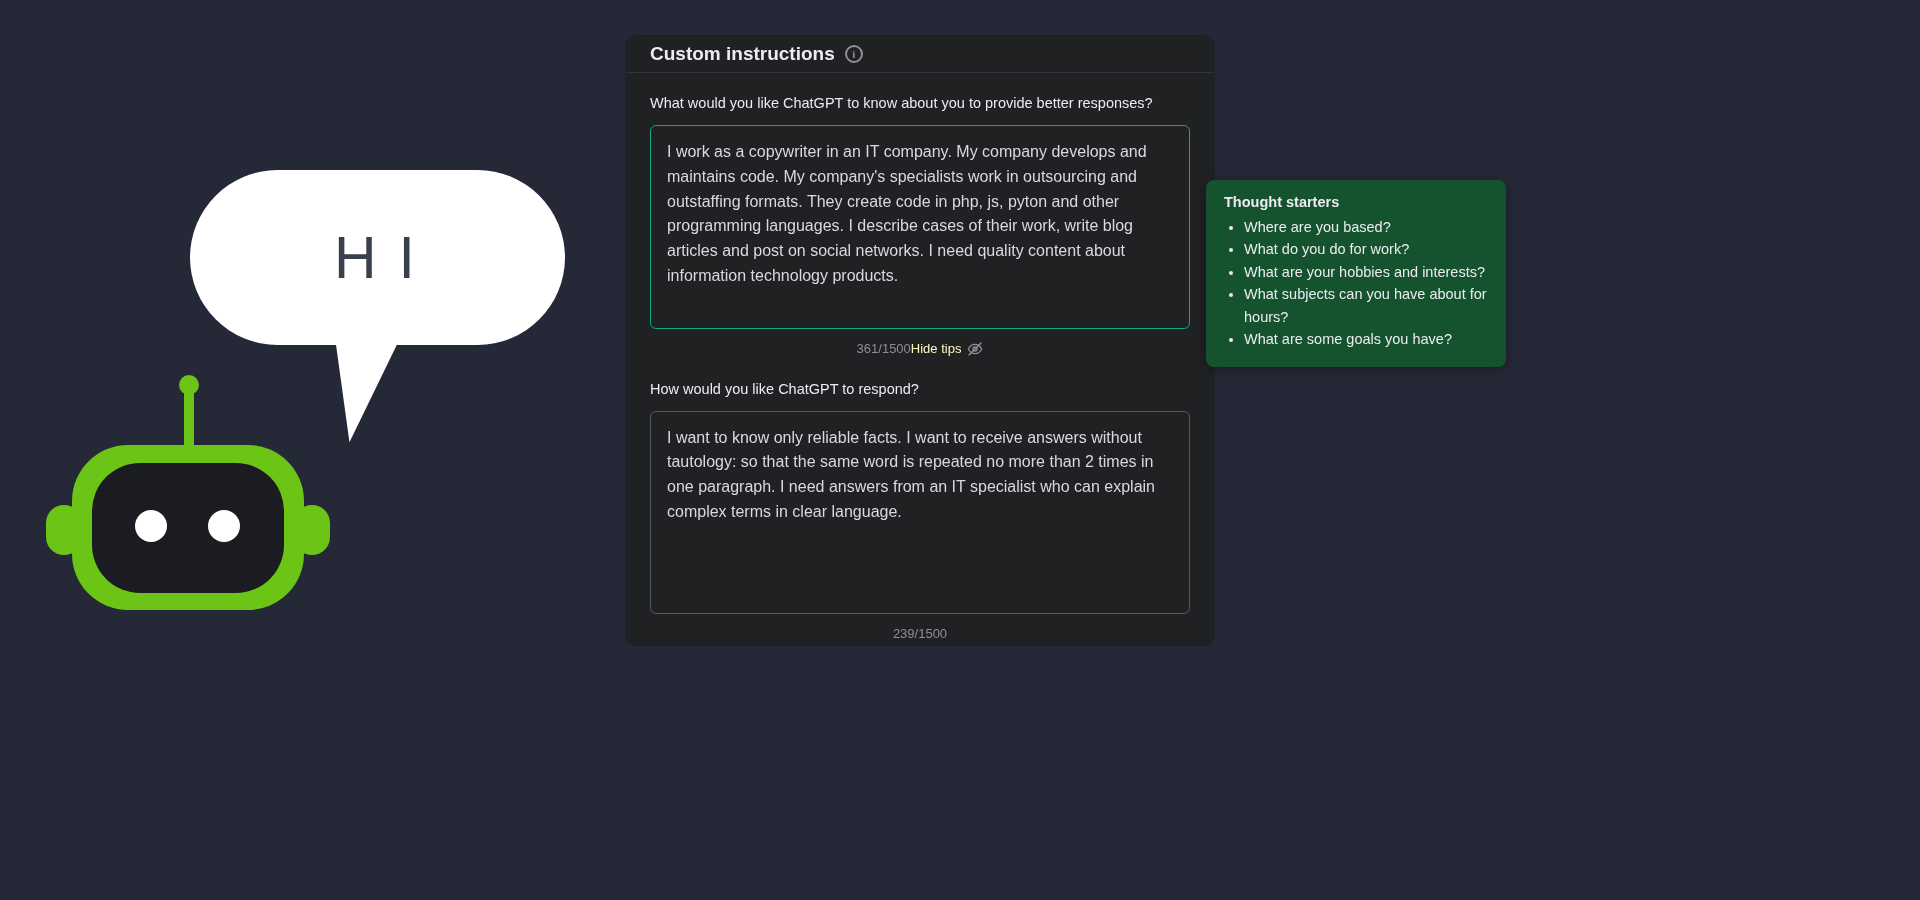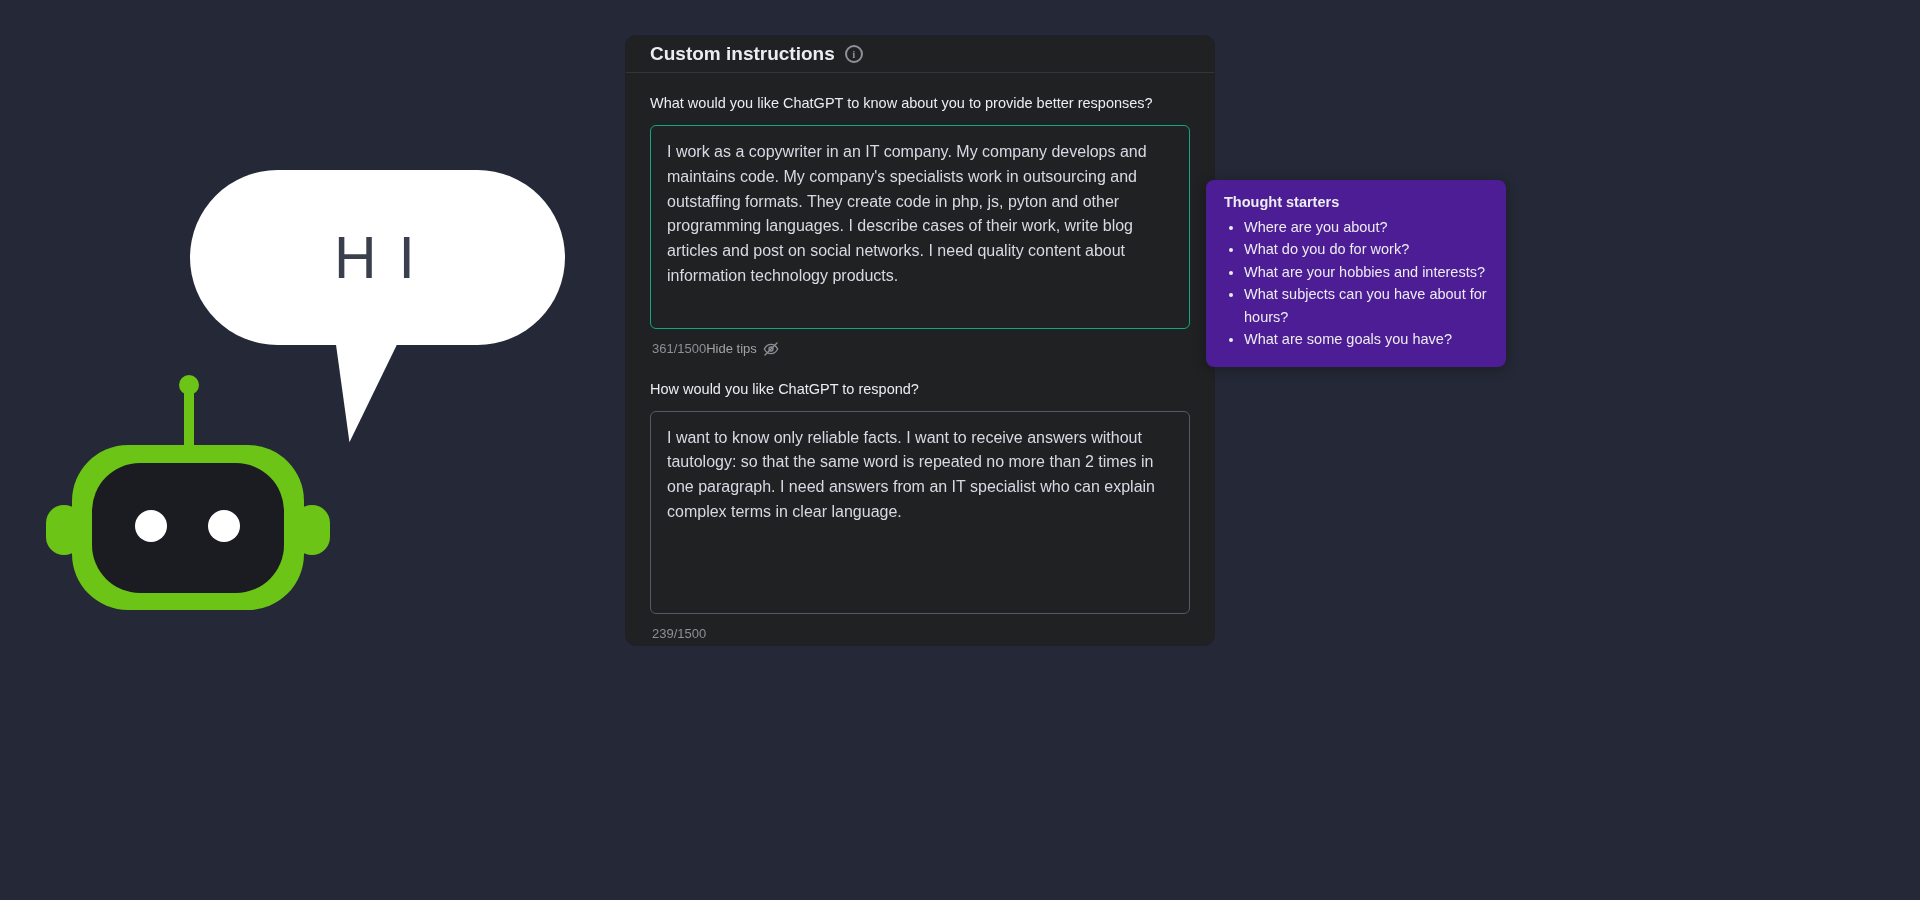--- a/index.html
+++ b/index.html
@@ -170,48 +170,48 @@
       font-size: 16px;
       line-height: 1.55;
       resize: none;
       font-family: inherit;
     }
     .field-area.active {
       border-color: #12a77d;
     }
     .field-meta {
       display: flex;
-      justify-content: flex-start;
+      justify-content: center;
       align-items: center;
       color: #8e8e97;
       font-size: 13px;
       margin: 8px 2px 0;
     }
     .hide-tips {
       display: inline-flex;
       align-items: center;
       gap: 6px;
       cursor: pointer;
-      color: #a3a3a3;
+      color: #fef9c3;
     }
     .eye-off-icon {
       width: 16px;
       height: 16px;
       display: inline-block;
     }
     .field-block { margin-bottom: 24px; }
     .field-block:last-child { margin-bottom: 0; }
 
     
     .popover {
       position: absolute;
       left: 1206px;
       top: 180px;
       width: 300px;
-      background: #4c1d95;
+      background: #14532d;
       border-radius: 8px;
       padding: 14px 18px 16px;
       box-shadow: 0 2px 14px rgba(0,0,0,.3);
     }
     .popover-title {
       font-weight: 700;
       font-size: 14.5px;
       margin-bottom: 6px;
     }
     .popover ul {
@@ -276,19 +276,19 @@
         <span>239/1500</span>
       </div>
     </div>
 
   </div>
 </div>
 
 <div class="popover">
   <div class="popover-title">Thought starters</div>
   <ul>
-    <li>Where are you about?</li>
+    <li>Where are you based?</li>
     <li>What do you do for work?</li>
     <li>What are your hobbies and interests?</li>
     <li>What subjects can you have about for hours?</li>
     <li>What are some goals you have?</li>
   </ul>
 </div>
 
 </body></html>

